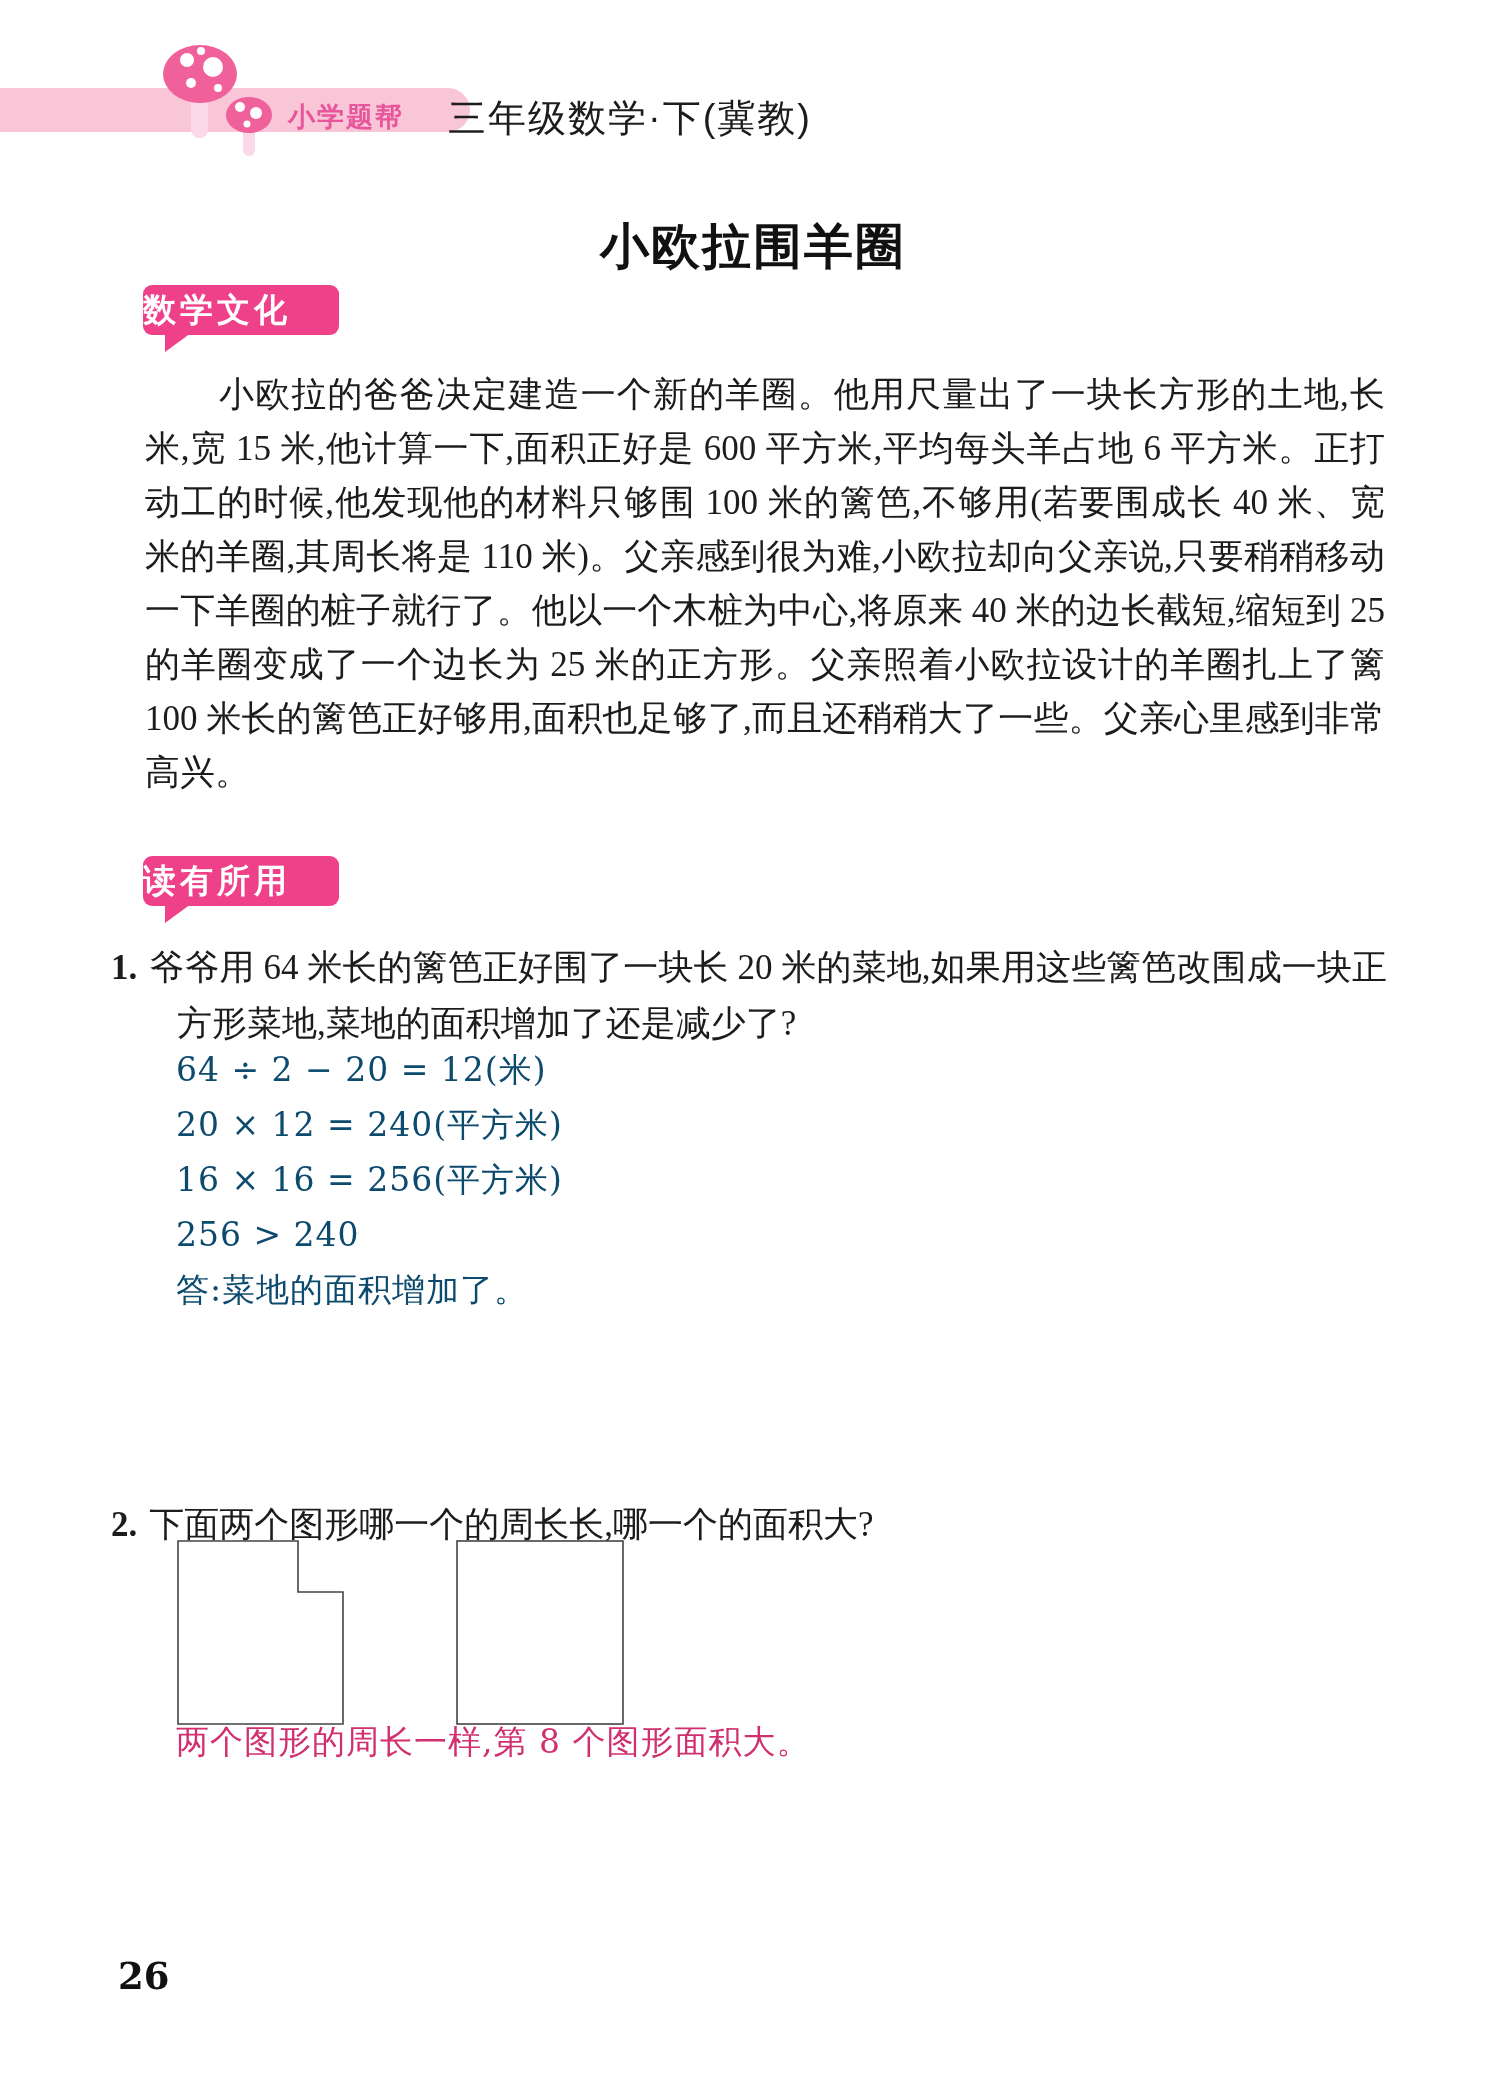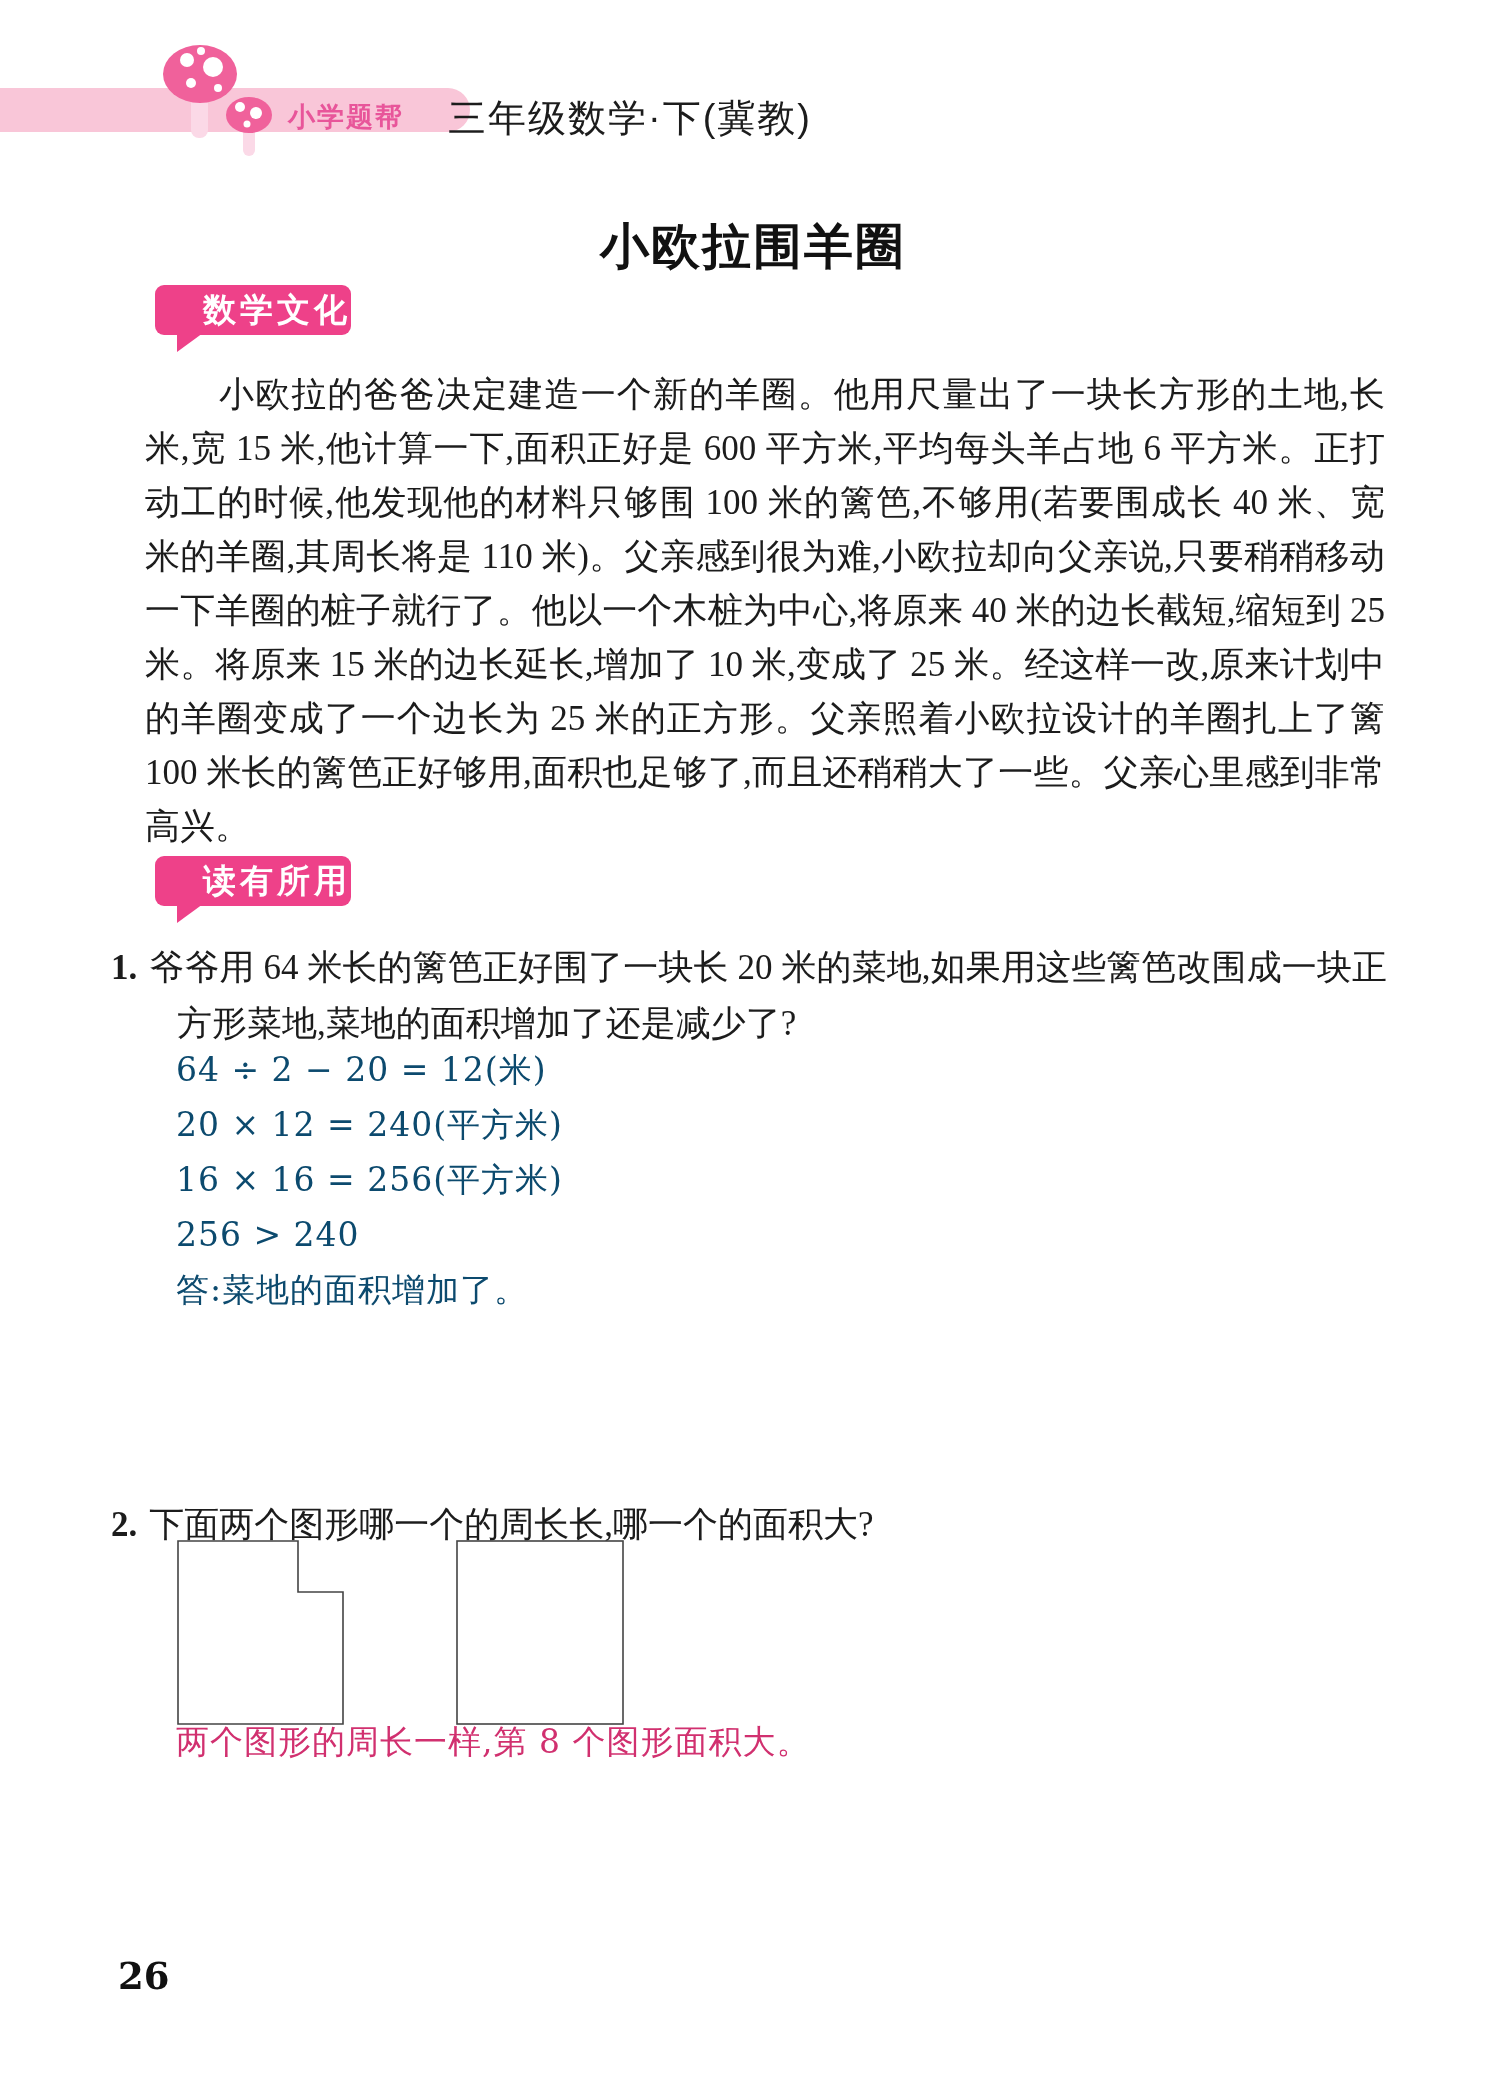--- a/index.html
+++ b/index.html
@@ -17,23 +17,23 @@
   .course{position:absolute;left:448px;top:93px;
     font-family:"Liberation Sans","DejaVu Sans",sans-serif;
     font-size:38px;color:#1c1c1c;letter-spacing:2px;}
   .logo{position:absolute;left:130px;top:42px;}
   
   .title{position:absolute;left:0;top:198px;width:100%;text-align:center;
     font-family:"Liberation Sans","DejaVu Sans",sans-serif;font-weight:bold;
     font-size:49px;letter-spacing:2px;color:#111;margin-top:16px;}
   
   .badge{position:absolute;left:143px;width:196px;height:50px;background:#ee4189;
-    border-radius:9px;color:#fff;display:flex;align-items:center;justify-content:flex-end;
+    border-radius:9px;color:#fff;display:flex;align-items:center;justify-content:flex-start;
     font-family:"Liberation Sans","DejaVu Sans",sans-serif;font-weight:bold;
-    font-size:33px;letter-spacing:4px;margin-left:12px;}
+    font-size:33px;letter-spacing:4px;}
   .badge::after{content:"";position:absolute;left:22px;bottom:-17px;width:0;height:0;
     border-top:19px solid #ee4189;border-right:26px solid transparent;}
   #badge-culture{top:285px;}
   #badge-reading{top:856px;}
   
   .story{position:absolute;left:145px;top:368px;width:1240px;
     font-size:35px;line-height:54px;}
   .story .ln{height:54px;overflow:hidden;}
   .just{text-align:justify;text-align-last:justify;}
   .indent{text-indent:74px;}
@@ -84,21 +84,20 @@
 <div class="badge" id="badge-culture">
   <span>数学文化</span>
 </div>
 
 <div class="story">
   <div class="ln just indent">小欧拉的爸爸决定建造一个新的羊圈。他用尺量出了一块长方形的土地,长 40</div>
   <div class="ln just">米,宽 15 米,他计算一下,面积正好是 600 平方米,平均每头羊占地 6 平方米。正打算</div>
   <div class="ln just">动工的时候,他发现他的材料只够围 100 米的篱笆,不够用(若要围成长 40 米、宽 15</div>
   <div class="ln just">米的羊圈,其周长将是 110 米)。父亲感到很为难,小欧拉却向父亲说,只要稍稍移动</div>
   <div class="ln just">一下羊圈的桩子就行了。他以一个木桩为中心,将原来 40 米的边长截短,缩短到 25</div>
-  <div class="ln just">米。将原来 15 米的边长延长,增加了 10 米,变成了 25 米。经这样一改,原来计划中</div>
   <div class="ln just">的羊圈变成了一个边长为 25 米的正方形。父亲照着小欧拉设计的羊圈扎上了篱笆,</div>
   <div class="ln just">100 米长的篱笆正好够用,面积也足够了,而且还稍稍大了一些。父亲心里感到非常</div>
   <div class="ln">高兴。</div>
 </div>
 
 <div class="badge" id="badge-reading">
   <span>读有所用</span>
 </div>
 
 <div class="problem" id="problem1">

